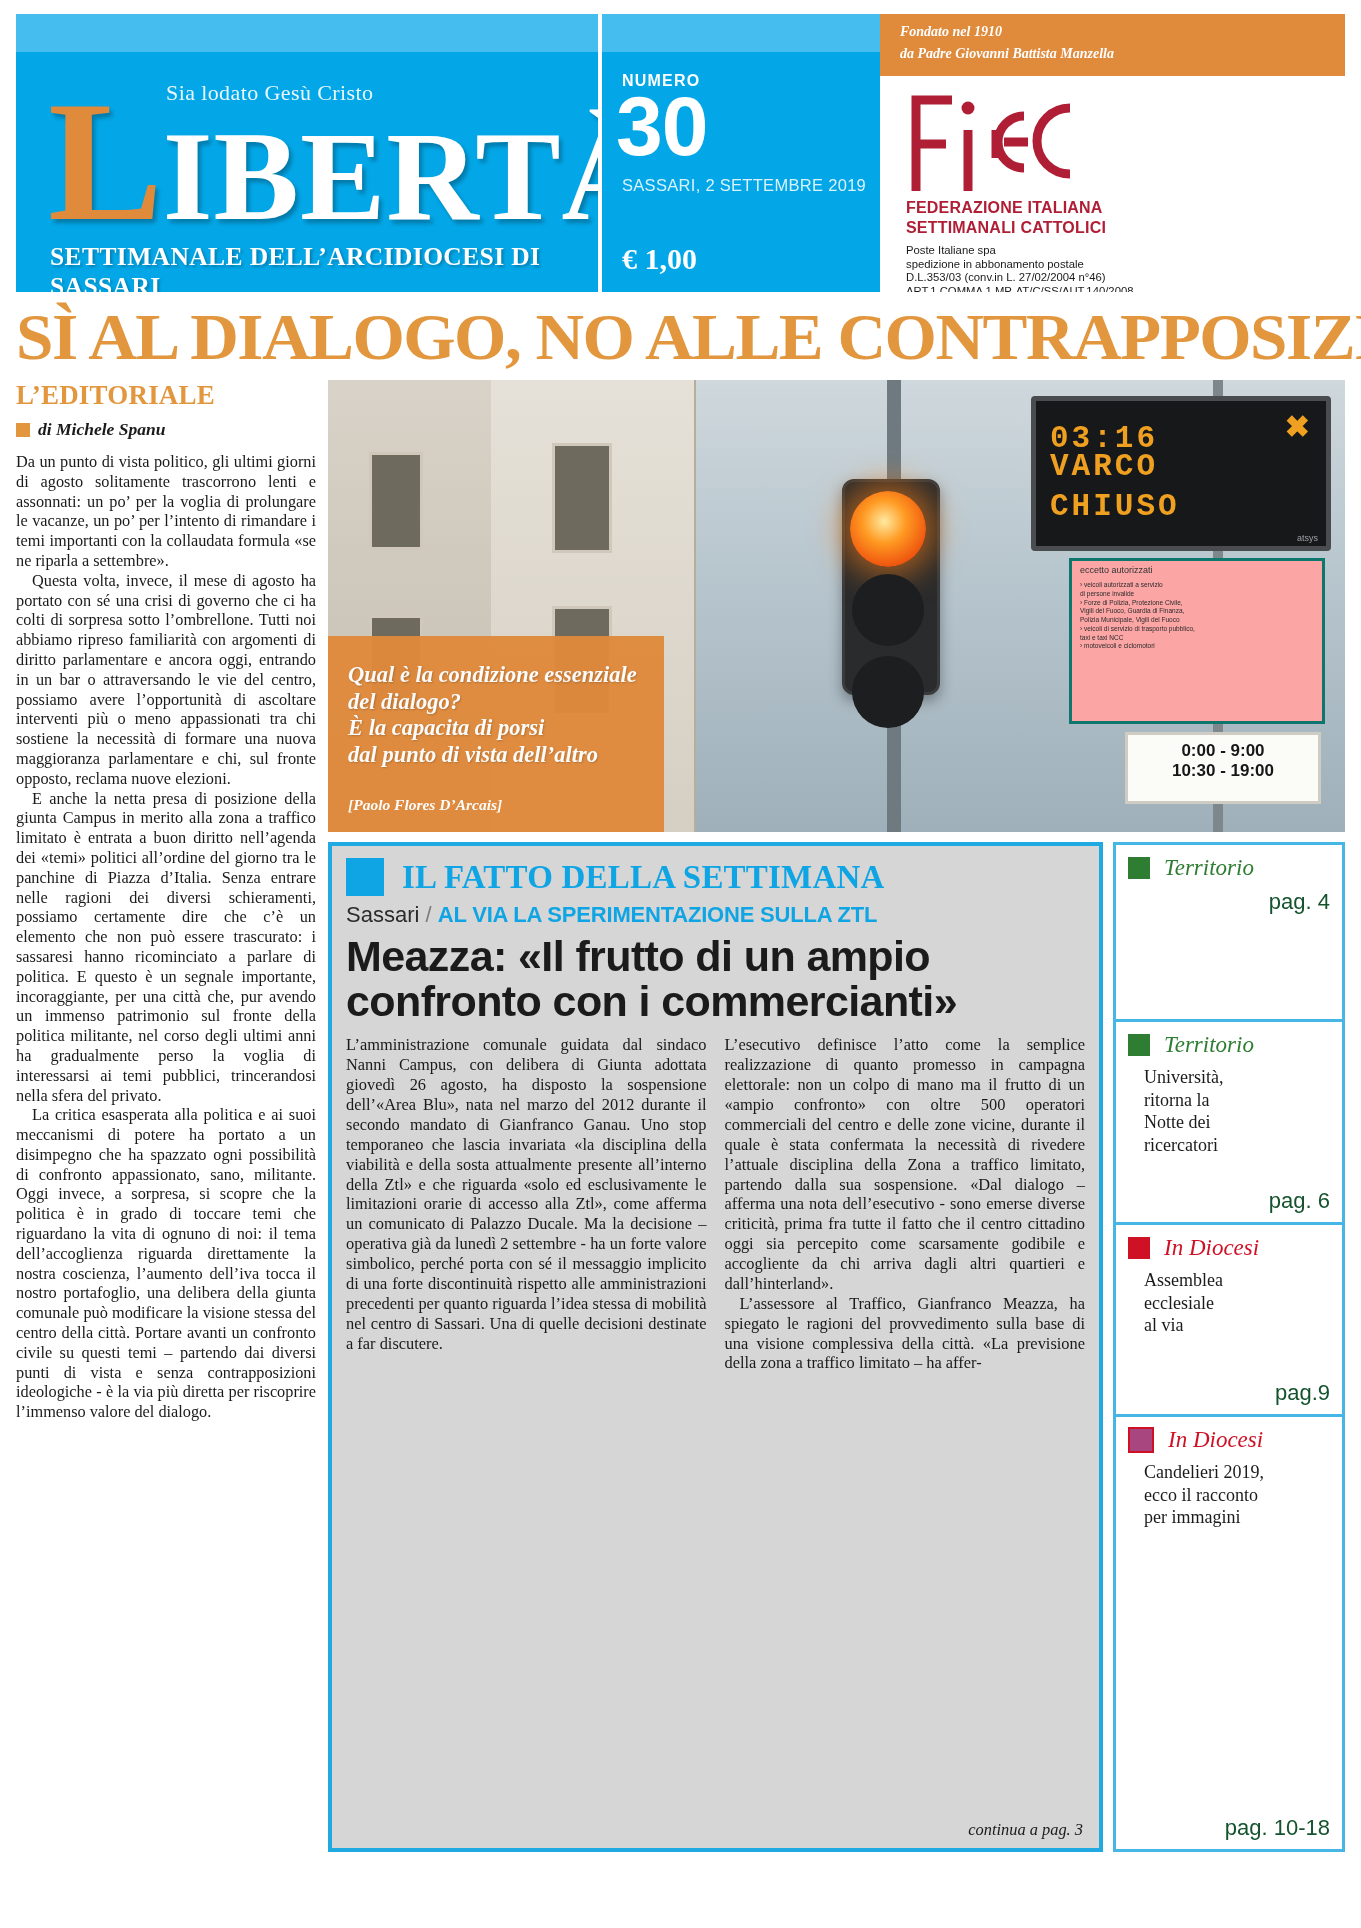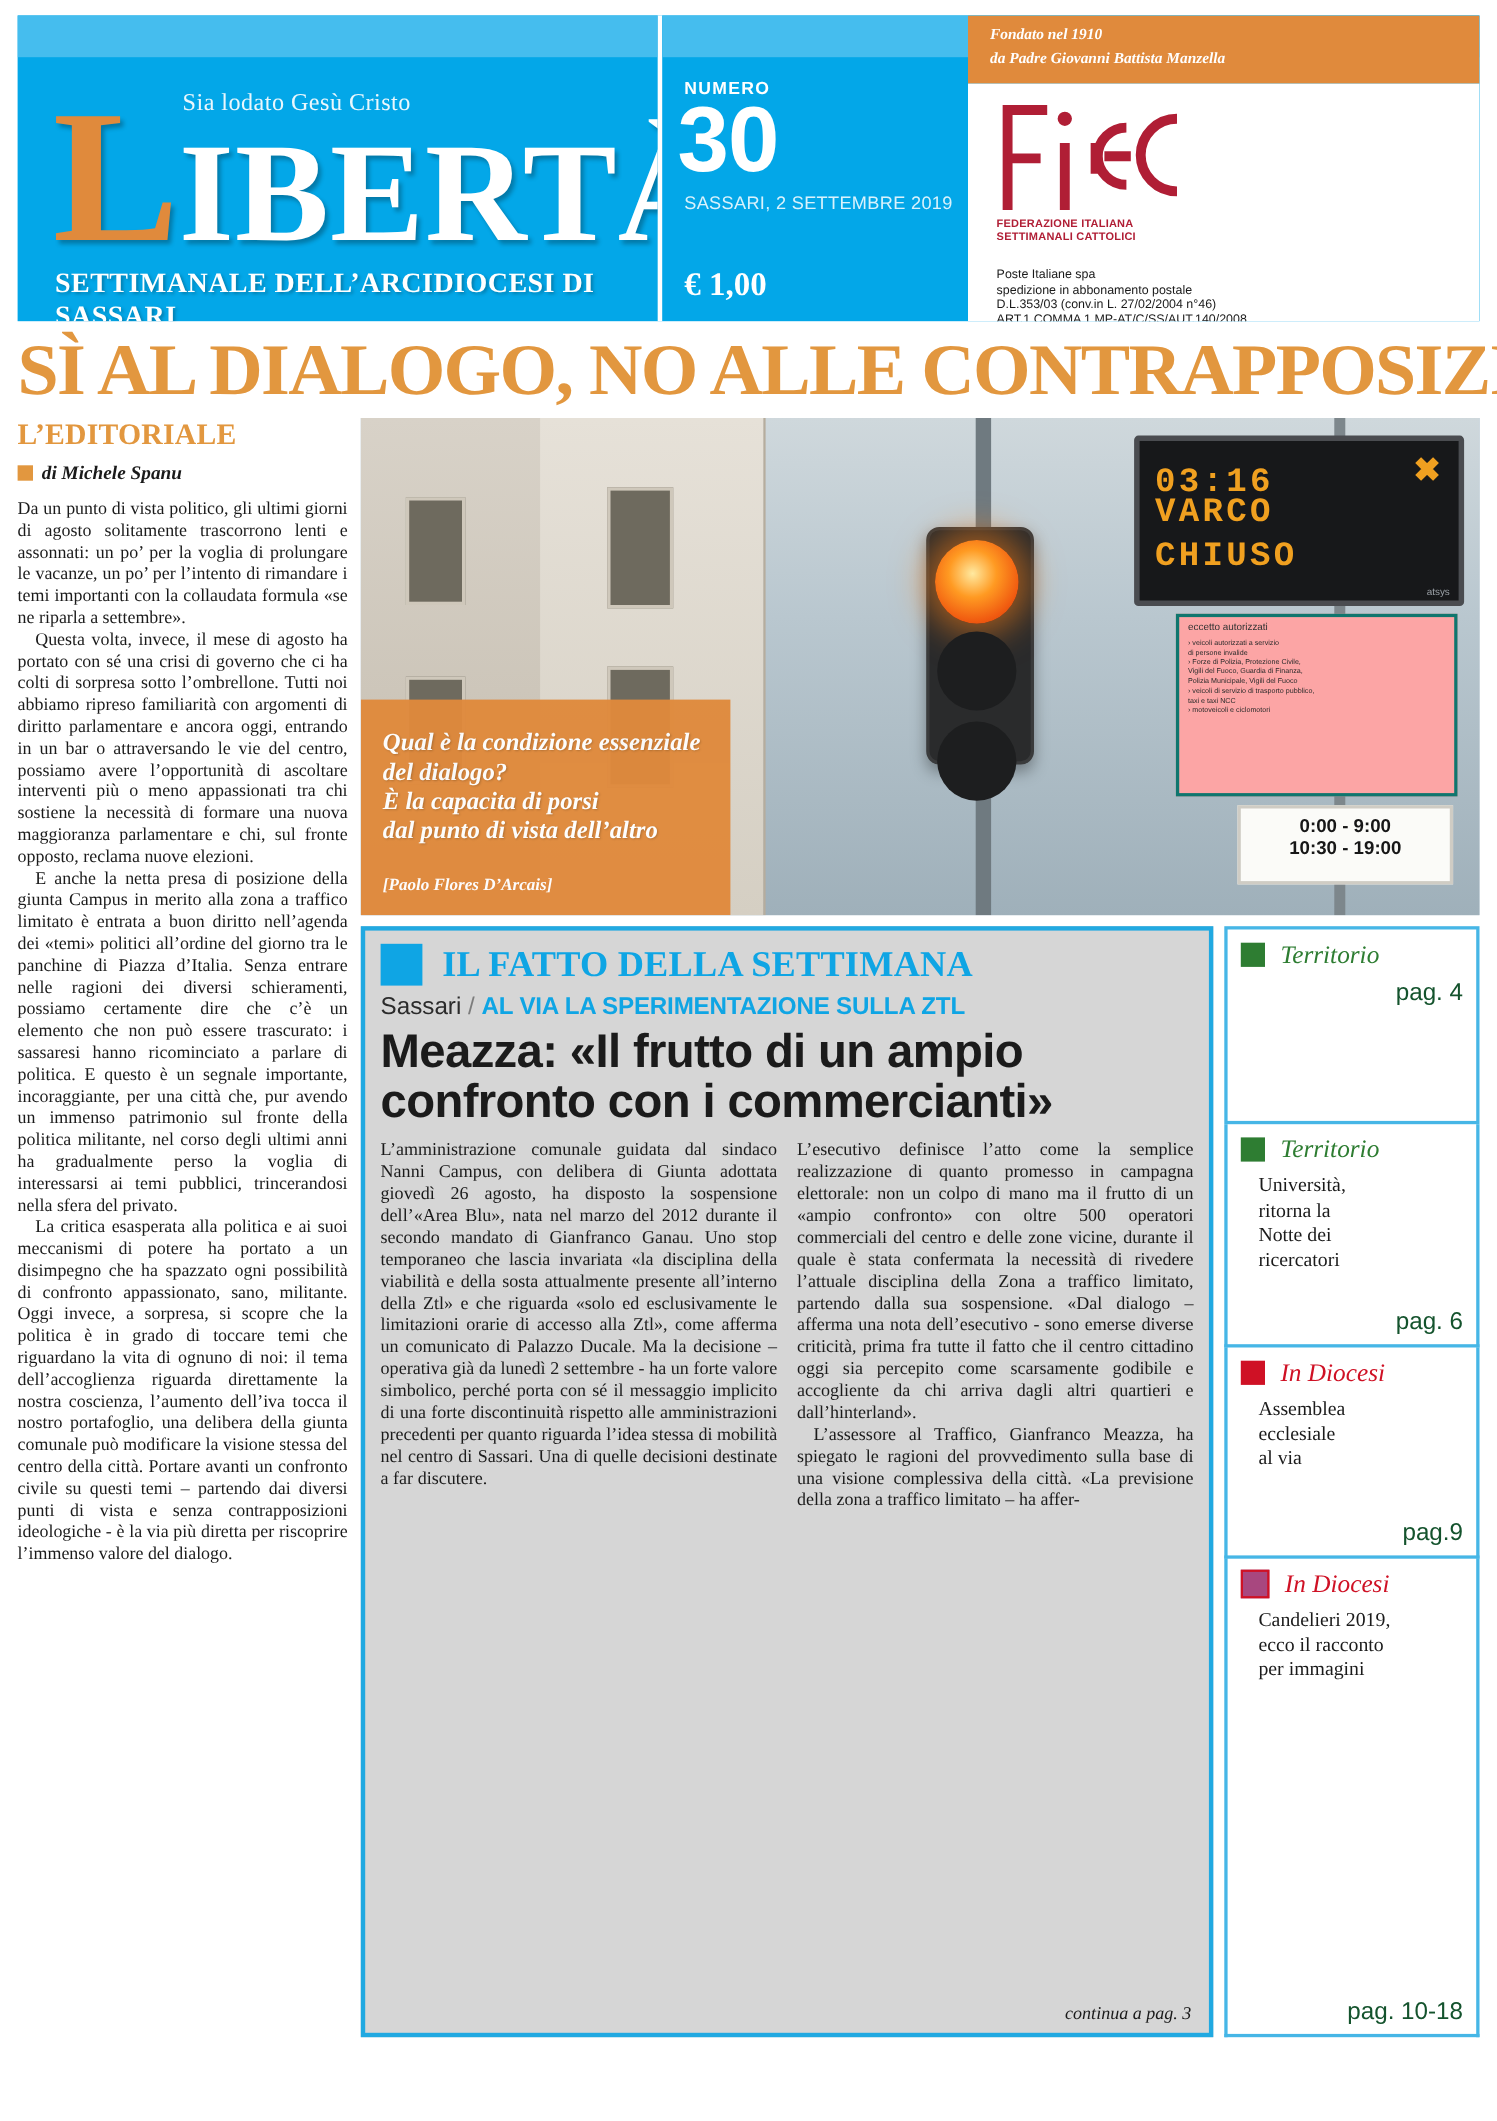--- a/index.html
+++ b/index.html
@@ -39,21 +39,21 @@
   .price{position:absolute;left:20px;top:228px;color:#ffffff;font-size:30px;font-weight:700;
     font-family:"Liberation Serif",serif;}
 
   .foundbox{position:absolute;left:0;top:0;right:0;height:62px;background:#e08a3c;}
   .foundbox .l1{position:absolute;left:20px;top:10px;color:#ffffff;font-size:14px;font-style:italic;font-weight:700;
     font-family:"Liberation Serif",serif;}
   .foundbox .l2{position:absolute;left:20px;top:32px;color:#ffffff;font-size:14px;font-style:italic;font-weight:700;
     font-family:"Liberation Serif",serif;}
   .fiscwrap{position:absolute;left:0;top:62px;right:0;bottom:0;background:#ffffff;}
   .fisc{position:absolute;left:26px;top:10px;}
-  .fisc-name{position:absolute;left:26px;top:122px;color:#b01e35;font-size:10px;font-weight:700;line-height:1.22;
+  .fisc-name{position:absolute;left:26px;top:122px;color:#b01e35;font-size:16px;font-weight:700;line-height:1.22;
     letter-spacing:.2px;font-family:"Liberation Sans",sans-serif;}
   .postal{position:absolute;left:26px;top:168px;color:#1a1a1a;font-size:11.3px;line-height:1.2;
     font-family:"Liberation Sans",sans-serif;white-space:pre-line;}
 
   
   .banner{margin-top:14px;height:62px;display:flex;align-items:center;}
   .banner h1{margin:0;font-size:66px;font-weight:700;color:#e2973f;letter-spacing:-1.5px;
     font-family:"Liberation Serif",serif;line-height:1;white-space:nowrap;transform:scaleX(1.02);transform-origin:left;}
 
   

